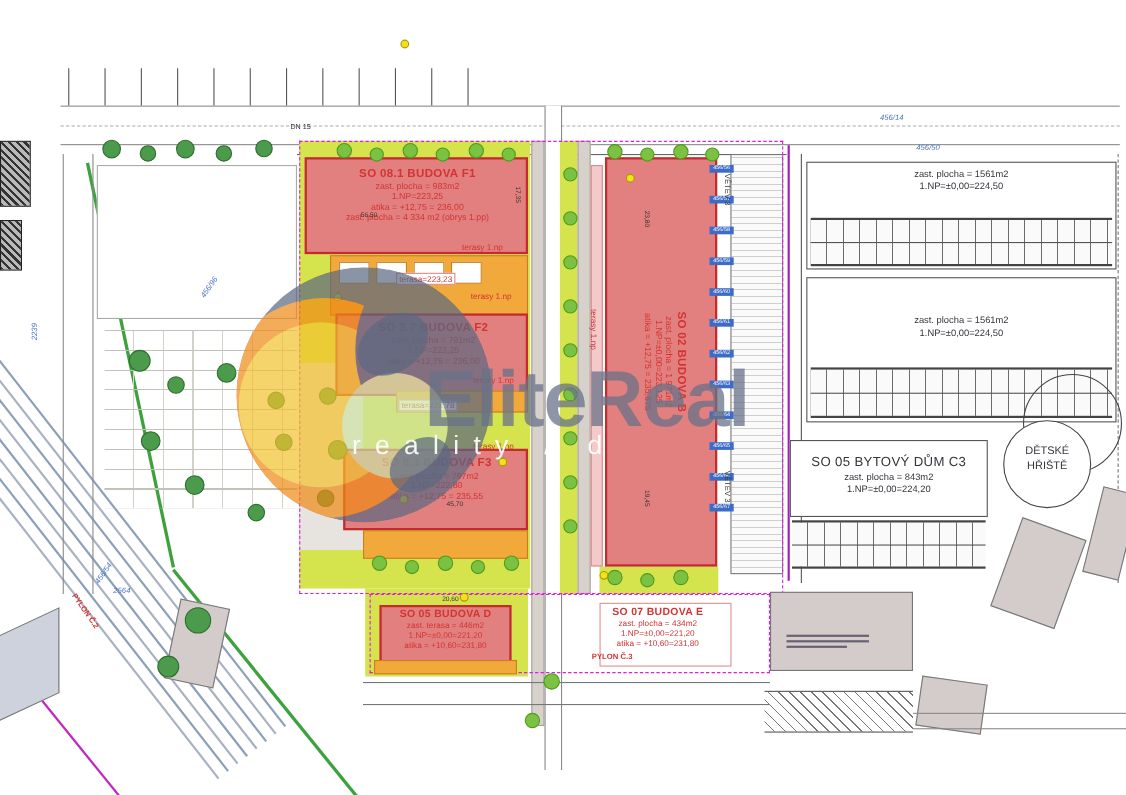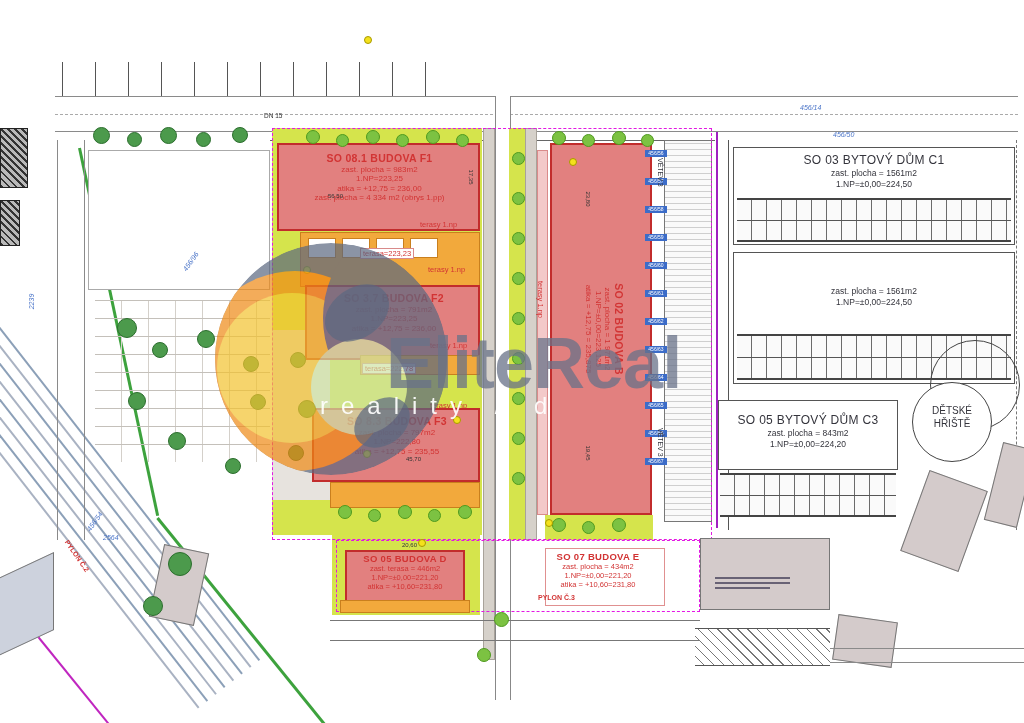--- a/index.html
+++ b/index.html
@@ -177,21 +177,20 @@
   <div class="t-dark vtext" style="left:630px;top:438px;width:60px;font-size:7px">VĚTEV 3</div>
 
   <div class="magenta" style="left:272px;top:128px;width:440px;height:412px"></div>
   <div class="magenta" style="left:336px;top:540px;width:364px;height:72px"></div>
 
   <div class="vline" style="left:728px;top:140px;height:390px;border-left-color:#555"></div>
   <div class="vline" style="left:1016px;top:140px;height:390px;border-left-style:dashed;border-left-color:#777"></div>
 
   <div class="outbox" style="left:733px;top:147px;width:282px;height:98px"></div>
   <div class="t-dark" style="left:740px;top:153px;width:268px">
-    <div class="ttl">SO 03 BYTOVÝ DŮM C1</div>
     <div>zast. plocha = 1561m2</div>
     <div>1.NP=±0,00=224,50</div>
   </div>
   <div class="mods" style="left:737px;top:198px;width:274px;height:44px">
       <div class="mid"></div>
     </div>
 
   <div class="outbox" style="left:733px;top:252px;width:282px;height:132px"></div>
   <div class="t-dark" style="left:740px;top:286px;width:268px">
     <div>zast. plocha = 1561m2</div>

